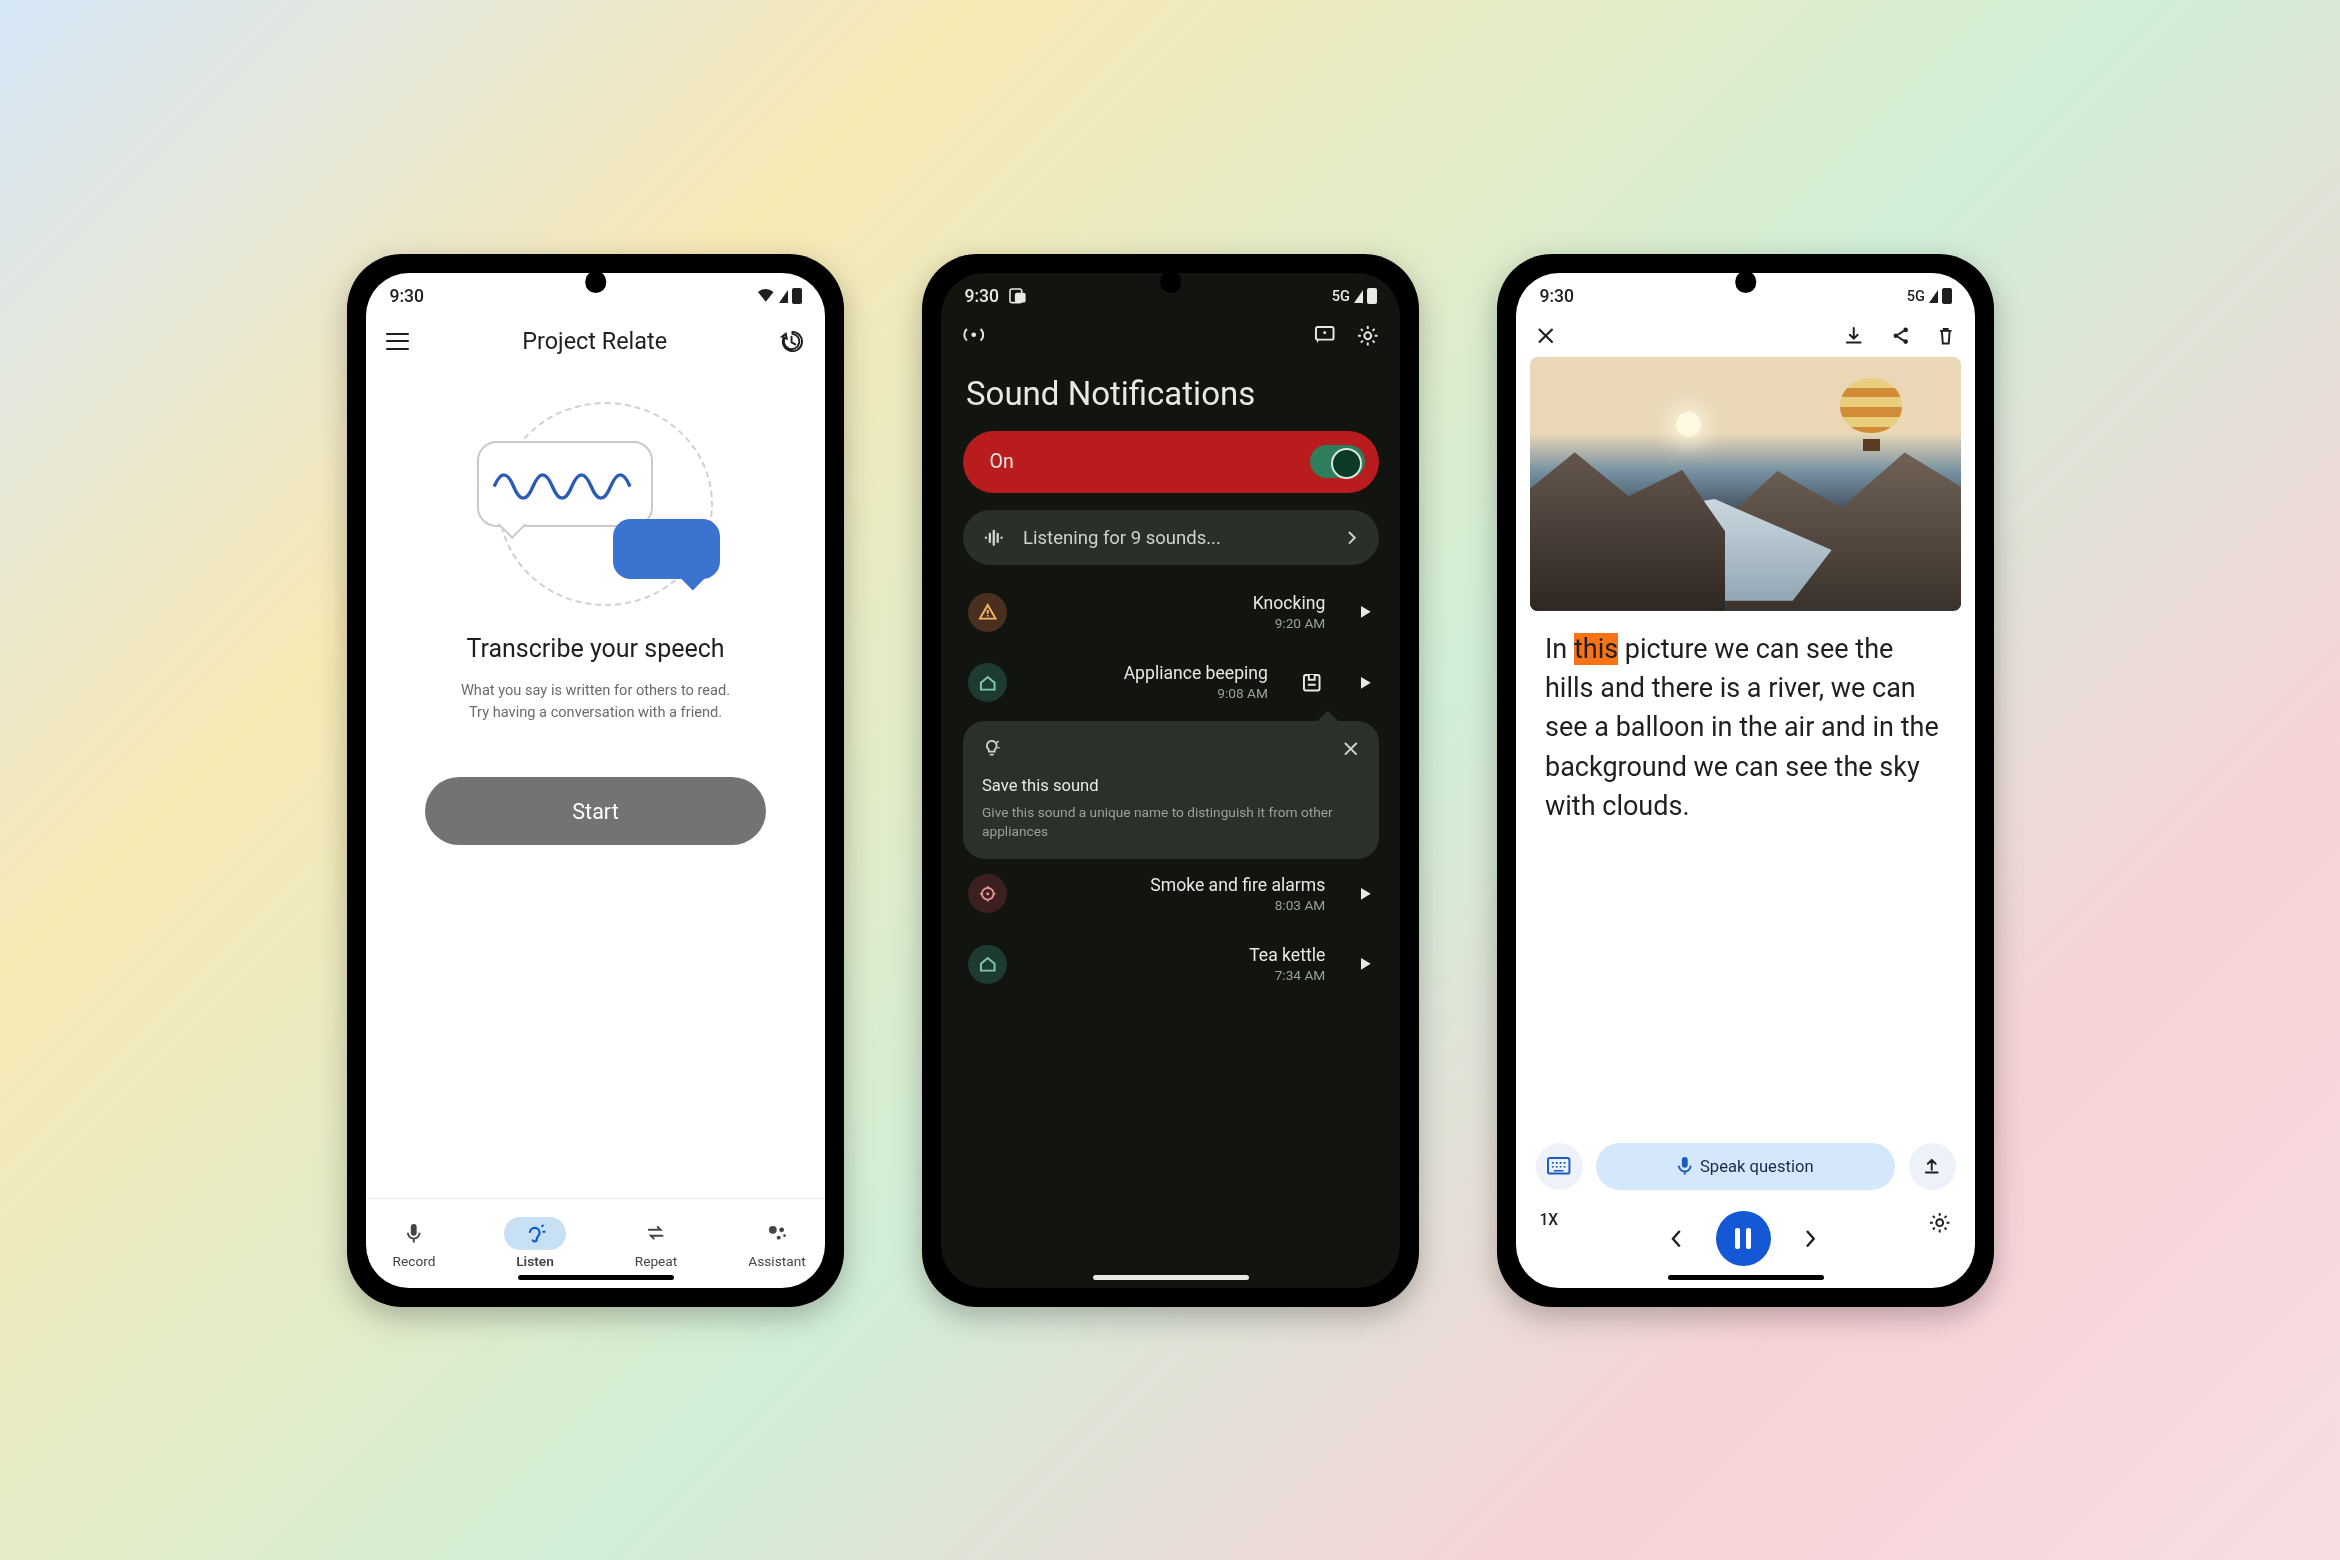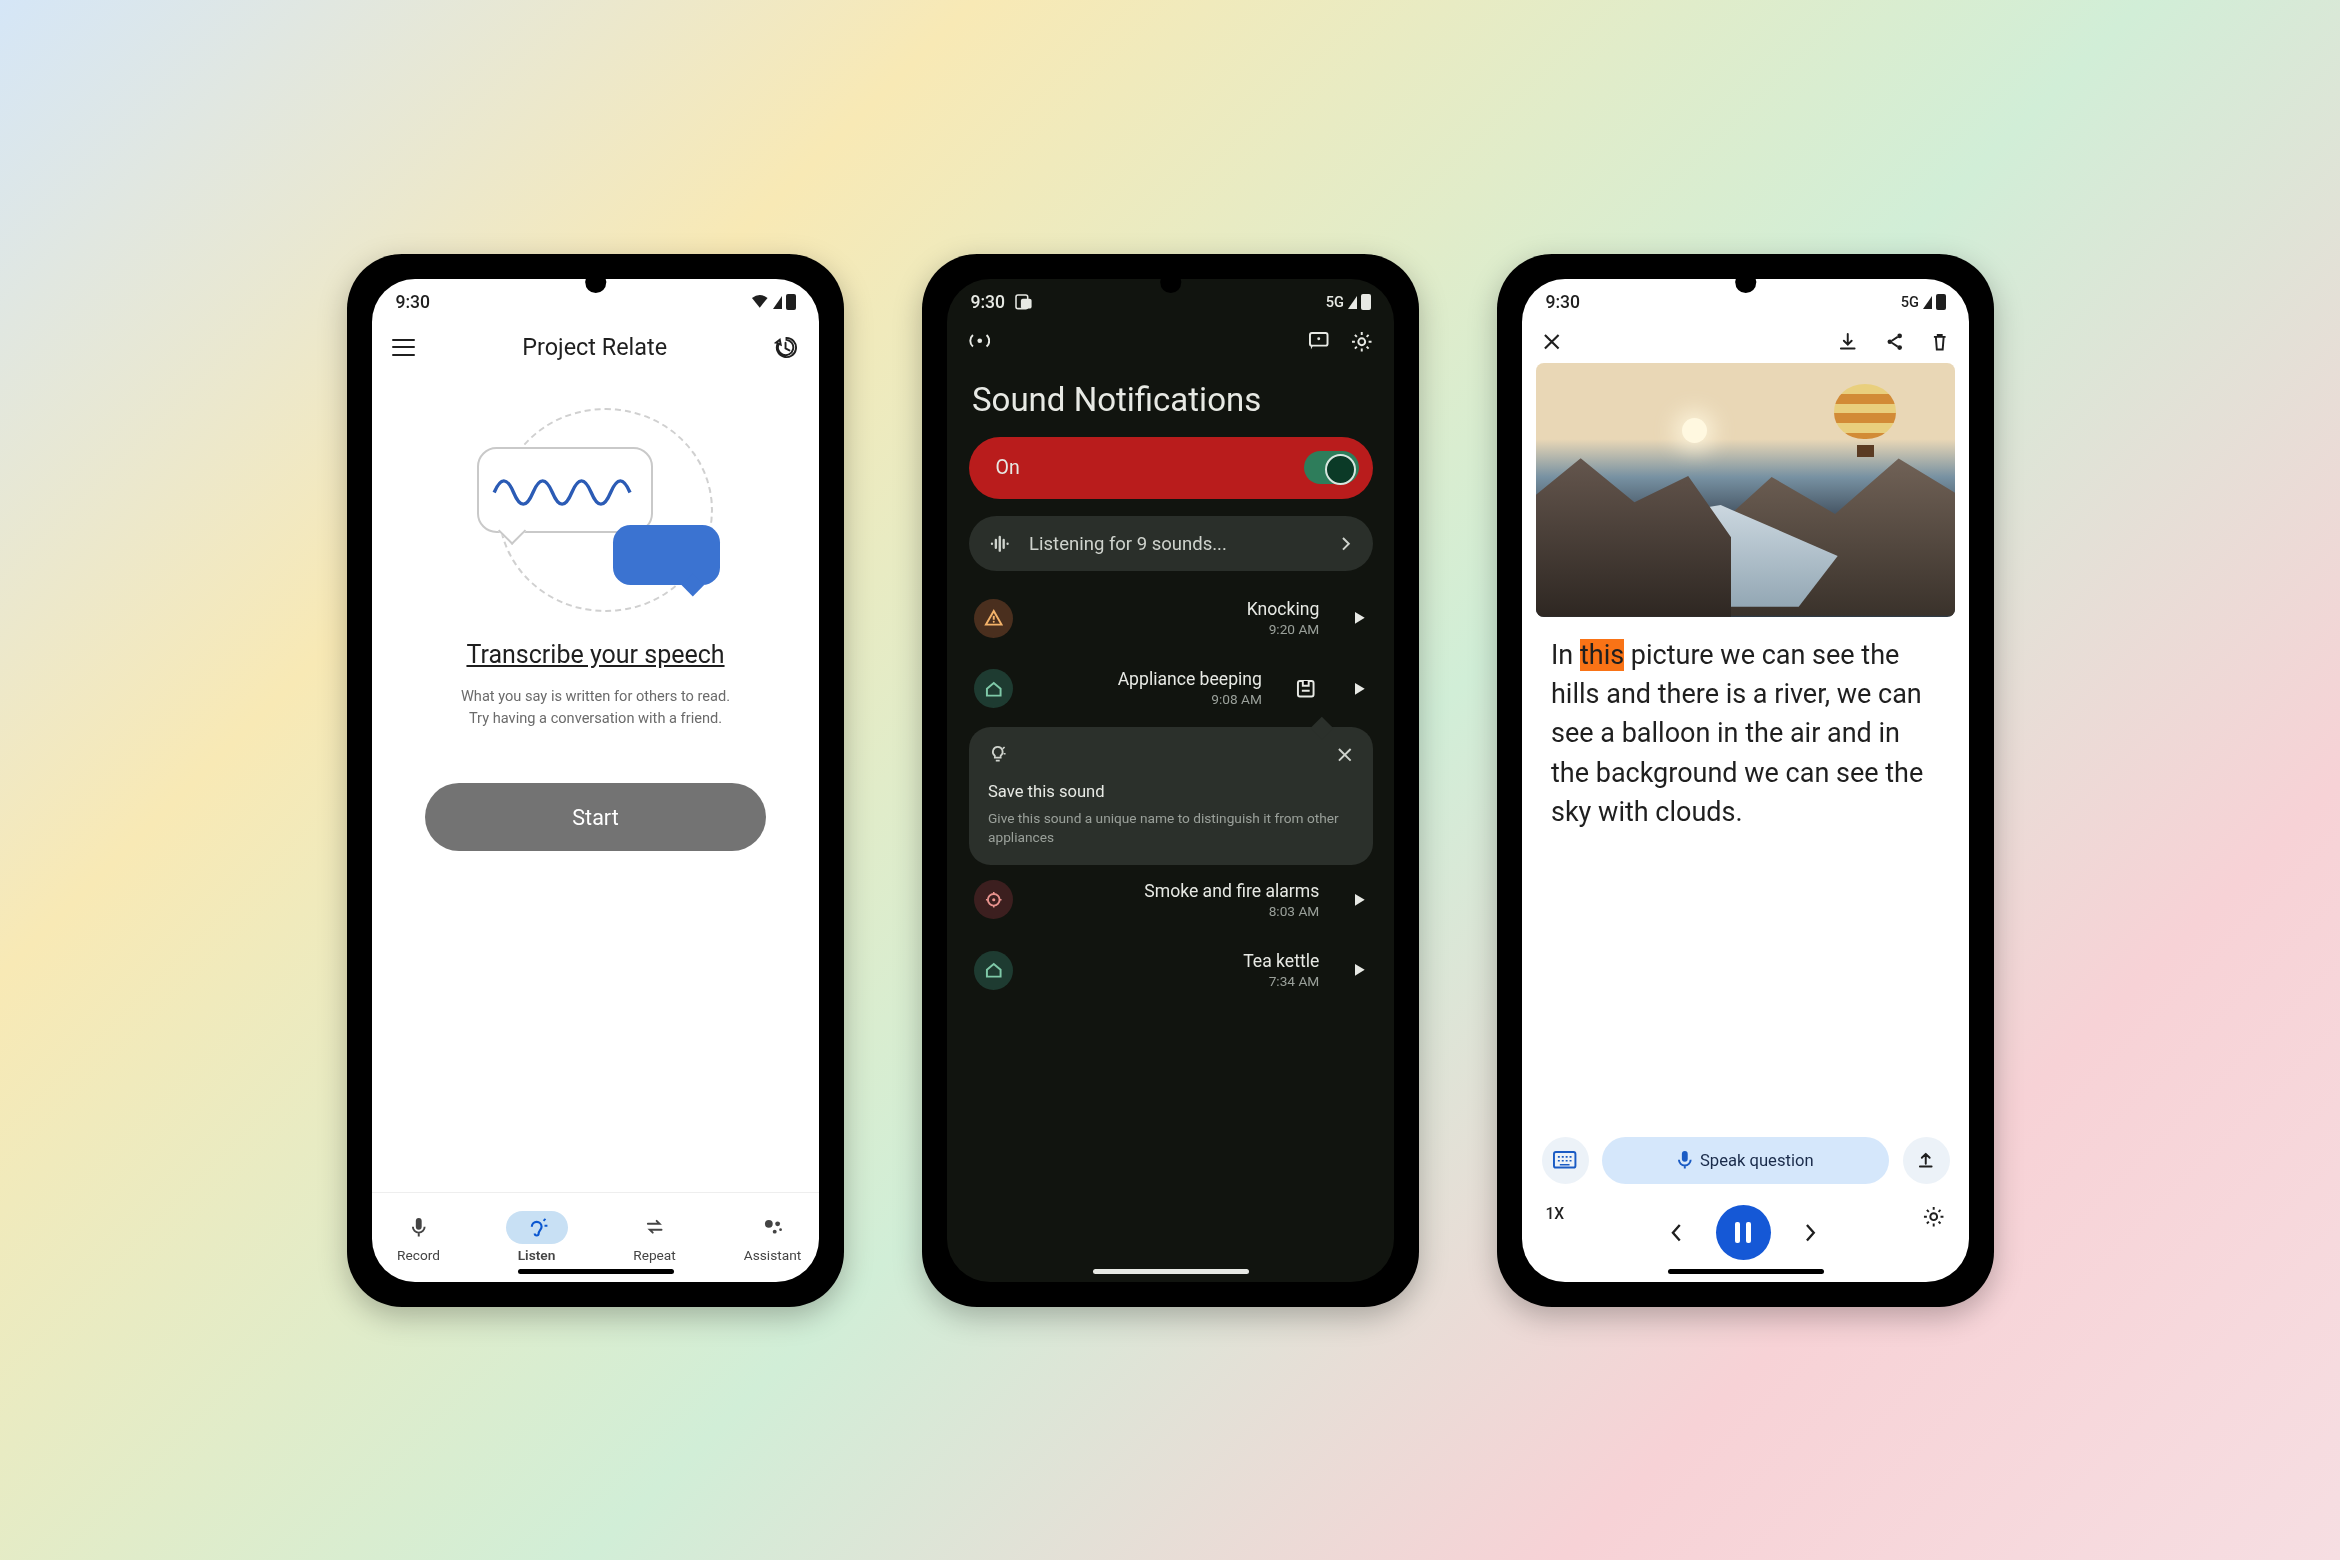--- a/index.html
+++ b/index.html
@@ -12,21 +12,21 @@
     justify-content: center;
     gap: 78px;
     width: 2341px;
     height: 1560px;
   }
   .phone {
     width: 497px;
     height: 1053px;
     border-radius: 55px;
     background: #000;
-    padding: 25px;
+    padding: 19px;
     box-shadow: 0 9.8px 29px rgba(0,0,0,0.25);
     position: relative;
   }
   .screen {
     width: 100%;
     height: 100%;
     border-radius: 43px;
     overflow: hidden;
     position: relative;
     display: flex;
@@ -63,21 +63,21 @@
   .hamb { width:23.4px;height:17.6px;display:flex;flex-direction:column;justify-content:space-between;}
   .hamb span{height:2.4px;background:#1f1f1f;border-radius:2px;}
   .p1 .hero { flex:0 0 auto; display:flex; align-items:center; justify-content:center; padding:29px 0 9.8px;}
   .p1 .speechimg { position:relative; width:273px; height:224px; }
   .p1 .dashed { position:absolute; inset:9.8px 19.5px 9.8px 39px; border:2px dashed #d0d0d0; border-radius:50%; }
   .p1 .bubble1 { position:absolute; left:17.6px; top:49px; width:176px; height:86px; background:#fff; border:2px solid #c9c9c9; border-radius:19.5px; }
   .p1 .bubble1:after{content:"";position:absolute;bottom:-9.8px;left:23.4px;width:17.6px;height:17.6px;background:#fff;border-left:2px solid #c9c9c9;border-bottom:2px solid #c9c9c9;transform:rotate(-45deg);}
   .p1 .wave { position:absolute; left:33px; top:78px; z-index:2;}
   .p1 .bubble2 { position:absolute; right:11.7px; bottom:37px; width:107px; height:60px; background:#3b73d1; border-radius:17.6px; }
   .p1 .bubble2:after{content:"";position:absolute;bottom:-7.8px;right:19.5px;width:15.6px;height:15.6px;background:#3b73d1;transform:rotate(45deg);}
-  .p1 .headline { text-align:center; font-size:25px; font-weight:400; margin-top:7.8px;text-decoration:underline;}
+  .p1 .headline { text-align:center; font-size:25px; font-weight:400; margin-top:7.8px;}
   .p1 .sub { text-align:center; font-size:14.6px; color:#6b6b6b; margin:17.6px 39px 0; line-height:1.5;}
   .p1 .startbtn { margin:53px auto 0; width:341px; height:68px; background:#737373; color:#fff; border-radius:35px; display:flex; align-items:center; justify-content:center; font-size:21.5px;}
   .p1 .bottomnav { margin-top:auto; height:90px; border-top:1px solid #eee; display:flex; justify-content:space-around; align-items:center;gap:25px;}
   .p1 .navitem { display:flex; flex-direction:column; align-items:center; font-size:13.7px; color:#444; gap:3.9px;}
   .p1 .navitem .pill { width:62px; height:33px; border-radius:17.6px; display:flex; align-items:center; justify-content:center;}
   .p1 .navitem.active .pill { background:#c8e0f4; }
   .p1 .navitem.active { font-weight:600; }
   .p1 .homebar { background:#000; }
 
   

